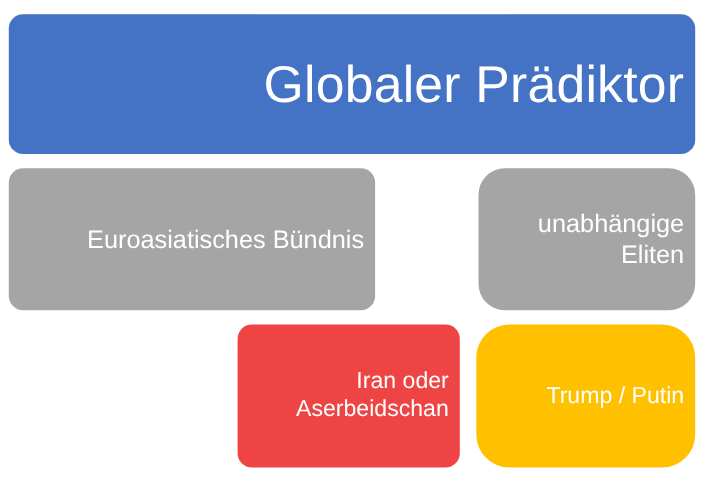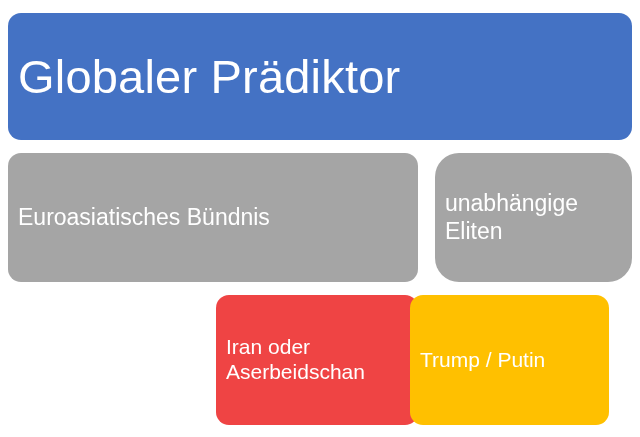--- a/index.html
+++ b/index.html
@@ -17,21 +17,21 @@
     position: relative;
     width: 640px;
     height: 437px;
     background: #ffffff;
   }
   .node {
     position: absolute;
     display: flex;
     align-items: center;
     justify-content: center;
-    text-align: left;
+    text-align: right;
     color: #ffffff;
     border-radius: 13px;
     box-sizing: border-box;
     line-height: 1.18;
     -webkit-font-smoothing: antialiased;
   }
   .node .label {
     display: block;
     width: 100%;
     padding: 0 10px;
@@ -54,21 +54,21 @@
   
   .level2 {
     background: #A5A5A5;
     top: 153px;
     height: 129px;
     font-size: 23px;
     font-weight: 400;
   }
   .node-eurasia {
     left: 8px;
-    width: 410px;
+    width: 333px;
   }
   .node-elites {
     left: 435px;
     width: 197px;
     border-radius: 24px;
   }
 
   
   .level3 {
     background: #FFC000;
@@ -79,22 +79,23 @@
   }
   .node-china {
     left: 8px;
     width: 199px;
   }
   .node-iran {
     left: 216px;
     width: 202px;
   }
   .node-trump {
-    left: 410px;
+    left: 433px;
     width: 199px;
+    border-radius: 30px;
   }
 </style>
 </head>
 <body>
 
 <div id="diagram" style="background: rgb(255, 255, 255);">
 
   <div class="node level-title" style="background: rgb(68, 114, 196); color: rgb(255, 255, 255);">
     <span class="label">Globaler Prädiktor</span>
   </div>

